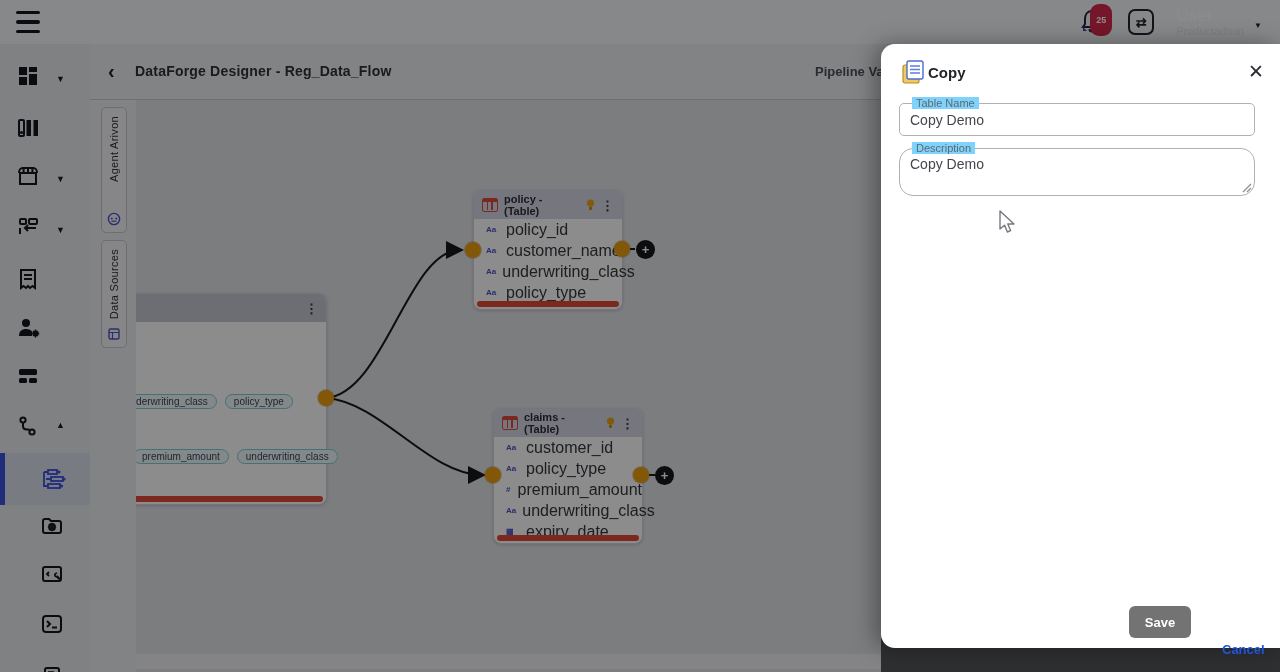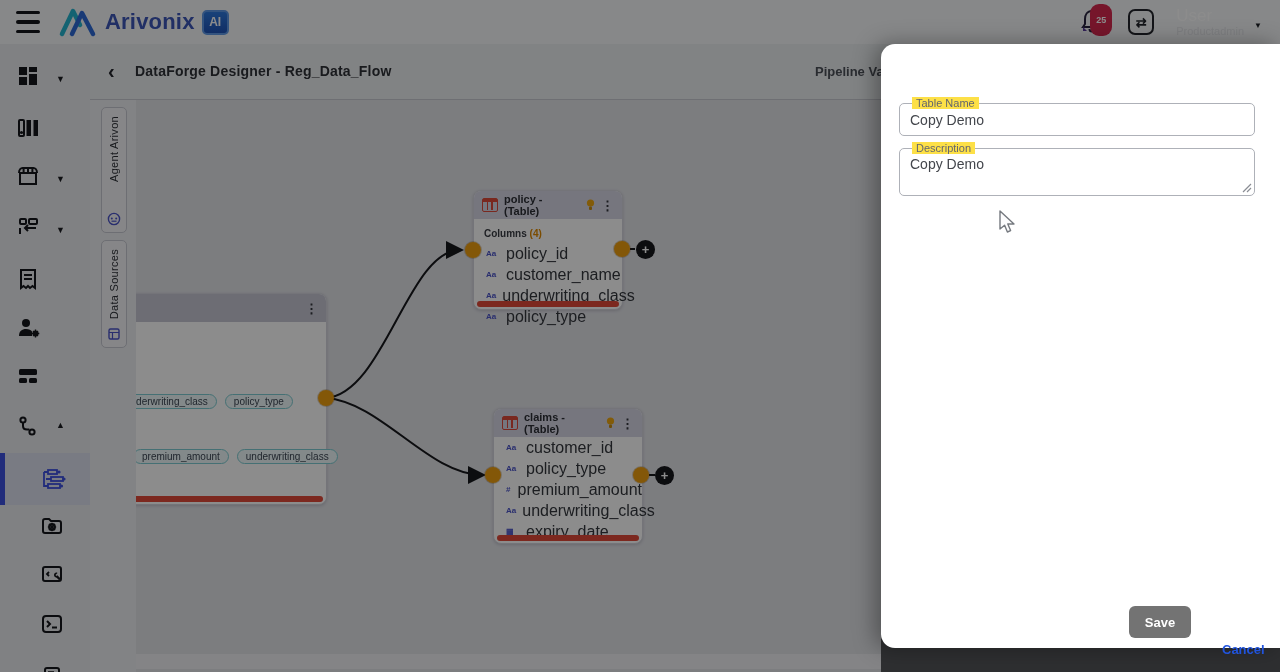--- a/index.html
+++ b/index.html
@@ -72,48 +72,40 @@
   
   .backdrop { position:absolute; inset:0; background:rgba(0,0,0,0.45); z-index:50; }
 
   
   .panel { position:absolute; left:881px; top:44px; width:399px; height:604px; background:#ffffff; border-radius:14px 0 0 14px; box-shadow:-6px 0 22px rgba(0,0,0,.35); z-index:100; }
   .panel-head { position:absolute; left:0; top:0; width:100%; height:56px; }
   .copy-ic { position:absolute; left:20px; top:15px; width:24px; height:26px; }
   .panel-title { position:absolute; left:47px; top:20px; font-size:15px; font-weight:bold; color:#22252a; }
   .close-x { position:absolute; right:14px; top:16px; font-size:19px; color:#2a2d33; cursor:pointer; line-height:1; padding:2px; }
   .field { position:absolute; left:18px; width:356px; border:1px solid #aeb1b8; border-radius:5px; background:#fff; }
-  .field-label { position:absolute; top:-7px; left:12px; background:#fde047; padding:0 4px; font-size:11px; color:#64666d; }
+  .field-label { position:absolute; top:-7px; left:12px; background:#7dd3fc; padding:0 4px; font-size:11px; color:#64666d; }
   .field input { width:100%; height:100%; border:none; outline:none; font-size:14px; color:#43464c; padding:0 10px; font-family:"Liberation Sans",sans-serif; background:transparent; }
   .field textarea { width:100%; height:100%; border:none; outline:none; font-size:14px; color:#43464c; padding:7px 10px; font-family:"Liberation Sans",sans-serif; resize:none; background:transparent; }
   .resize-grip { position:absolute; right:2px; bottom:2px; width:10px; height:10px; }
   .save-btn { position:absolute; left:248px; top:562px; width:62px; height:32px; background:#737373; border:none; border-radius:6px; color:#fff; font-size:13px; font-weight:bold; cursor:pointer; font-family:"Liberation Sans",sans-serif; }
   .cancel-link { position:absolute; left:341px; top:598px; font-size:13px; font-weight:bold; color:#2154dd; cursor:pointer; }
 
   .cursor { position:absolute; left:998px; top:210px; z-index:300; }
 </style>
 </head>
 <body>
 
 <div id="app">
 
   <div class="navbar">
     <div class="hamburger">
         <span></span>
         <span></span>
         <span></span>
       </div>
-    <div class="logo-wrap">
-      <svg width="40" height="32" viewBox="0 0 40 32">
-        <path d="M4 28 L15 5 L22 19" fill="none" stroke="#25b5cf" stroke-width="4.5" stroke-linecap="round" stroke-linejoin="round"></path>
-        <path d="M14 28 L24 7 L35 28" fill="none" stroke="#2e6bd8" stroke-width="4.5" stroke-linecap="round" stroke-linejoin="round"></path>
-      </svg>
-      <span class="brand-text">Arivonix</span>
-      <span class="ai-badge">AI</span>
-    </div>
     <div class="nav-right">
       <div class="bell-wrap">
         <svg width="24" height="26" viewBox="0 0 24 26">
           <path d="M12 3 C7 3 5 7 5 11 L5 16 L3 19 L21 19 L19 16 L19 11 C19 7 17 3 12 3 Z" fill="none" stroke="#2b2640" stroke-width="2"></path>
           <path d="M9.5 21 a2.5 2.5 0 0 0 5 0" fill="none" stroke="#2b2640" stroke-width="2"></path>
           <path d="M3 19 L7 23 L3 23 Z" fill="#5b3f9e"></path>
         </svg>
         <span class="badge">25</span>
       </div>
       <div class="swap-btn">⇄</div>
@@ -291,23 +283,20 @@
     <div class="node" style="left:337px; top:90px; width:150px; height:120px;">
       <div class="node-head">
         <span class="tbl-ic"></span>
         <span class="node-title">policy - (Table)</span>
         <svg class="bulb" viewBox="0 0 9 12">
           <circle cx="4.5" cy="4" r="3.6" fill="#eda712"></circle>
             <rect x="3" y="7.5" width="3" height="3.5" rx="1" fill="#c98d0e"></rect>
         </svg>
         <span class="kebab">⋮</span>
       </div>
-      <div class="cols-label">
-        <span>Columns</span> <span class="cnt">(4)</span>
-      </div>
       <div class="col-row">
           <span class="col-type">Aa</span>
           <span class="col-name">policy_id</span>
         </div>
       <div class="col-row">
           <span class="col-type">Aa</span>
           <span class="col-name">customer_name</span>
         </div>
       <div class="col-row">
           <span class="col-type">Aa</span>
@@ -360,27 +349,36 @@
     <div class="dot" style="left:497px; top:367px;"></div>
     <div class="plus-node" style="left:500px; top:140px;">+</div>
     <div class="plus-node" style="left:519px; top:366px;">+</div>
 
     <div class="hscroll"></div>
   </div>
 
   <div class="backdrop"></div>
 
   <div class="panel">
+    <div class="panel-head">
+      <svg class="copy-ic" viewBox="0 0 24 26">
+        <rect x="2" y="6" width="16" height="18" rx="2" fill="#f0c960" stroke="#b98f28" stroke-width="1.2"></rect>
+        <rect x="6" y="2" width="16" height="18" rx="2" fill="#ffffff" stroke="#4a6fd4" stroke-width="1.4"></rect>
+        <path d="M9 7 L19 7 M9 10.5 L19 10.5 M9 14 L19 14" stroke="#5b7fe0" stroke-width="1.6"></path>
+      </svg>
+      <span class="panel-title">Copy</span>
+      <span class="close-x">✕</span>
+    </div>
 
     <div class="field" style="top:59px; height:33px;">
       <span class="field-label">Table Name</span>
       <input type="text" value="Copy Demo" style="">
     </div>
 
-    <div class="field" style="top:104px; height:48px;">
+    <div class="field" style="top:104px; height:48px;border-radius:14px;">
       <span class="field-label">Description</span>
       <textarea style="">Copy Demo</textarea>
       <svg class="resize-grip" viewBox="0 0 10 10">
         <path d="M1 9 L9 1 M5 9 L9 5" stroke="#8a8d94" stroke-width="1.2"></path>
       </svg>
     </div>
 
     <button class="save-btn">Save</button>
     <span class="cancel-link">Cancel</span>
   </div>

